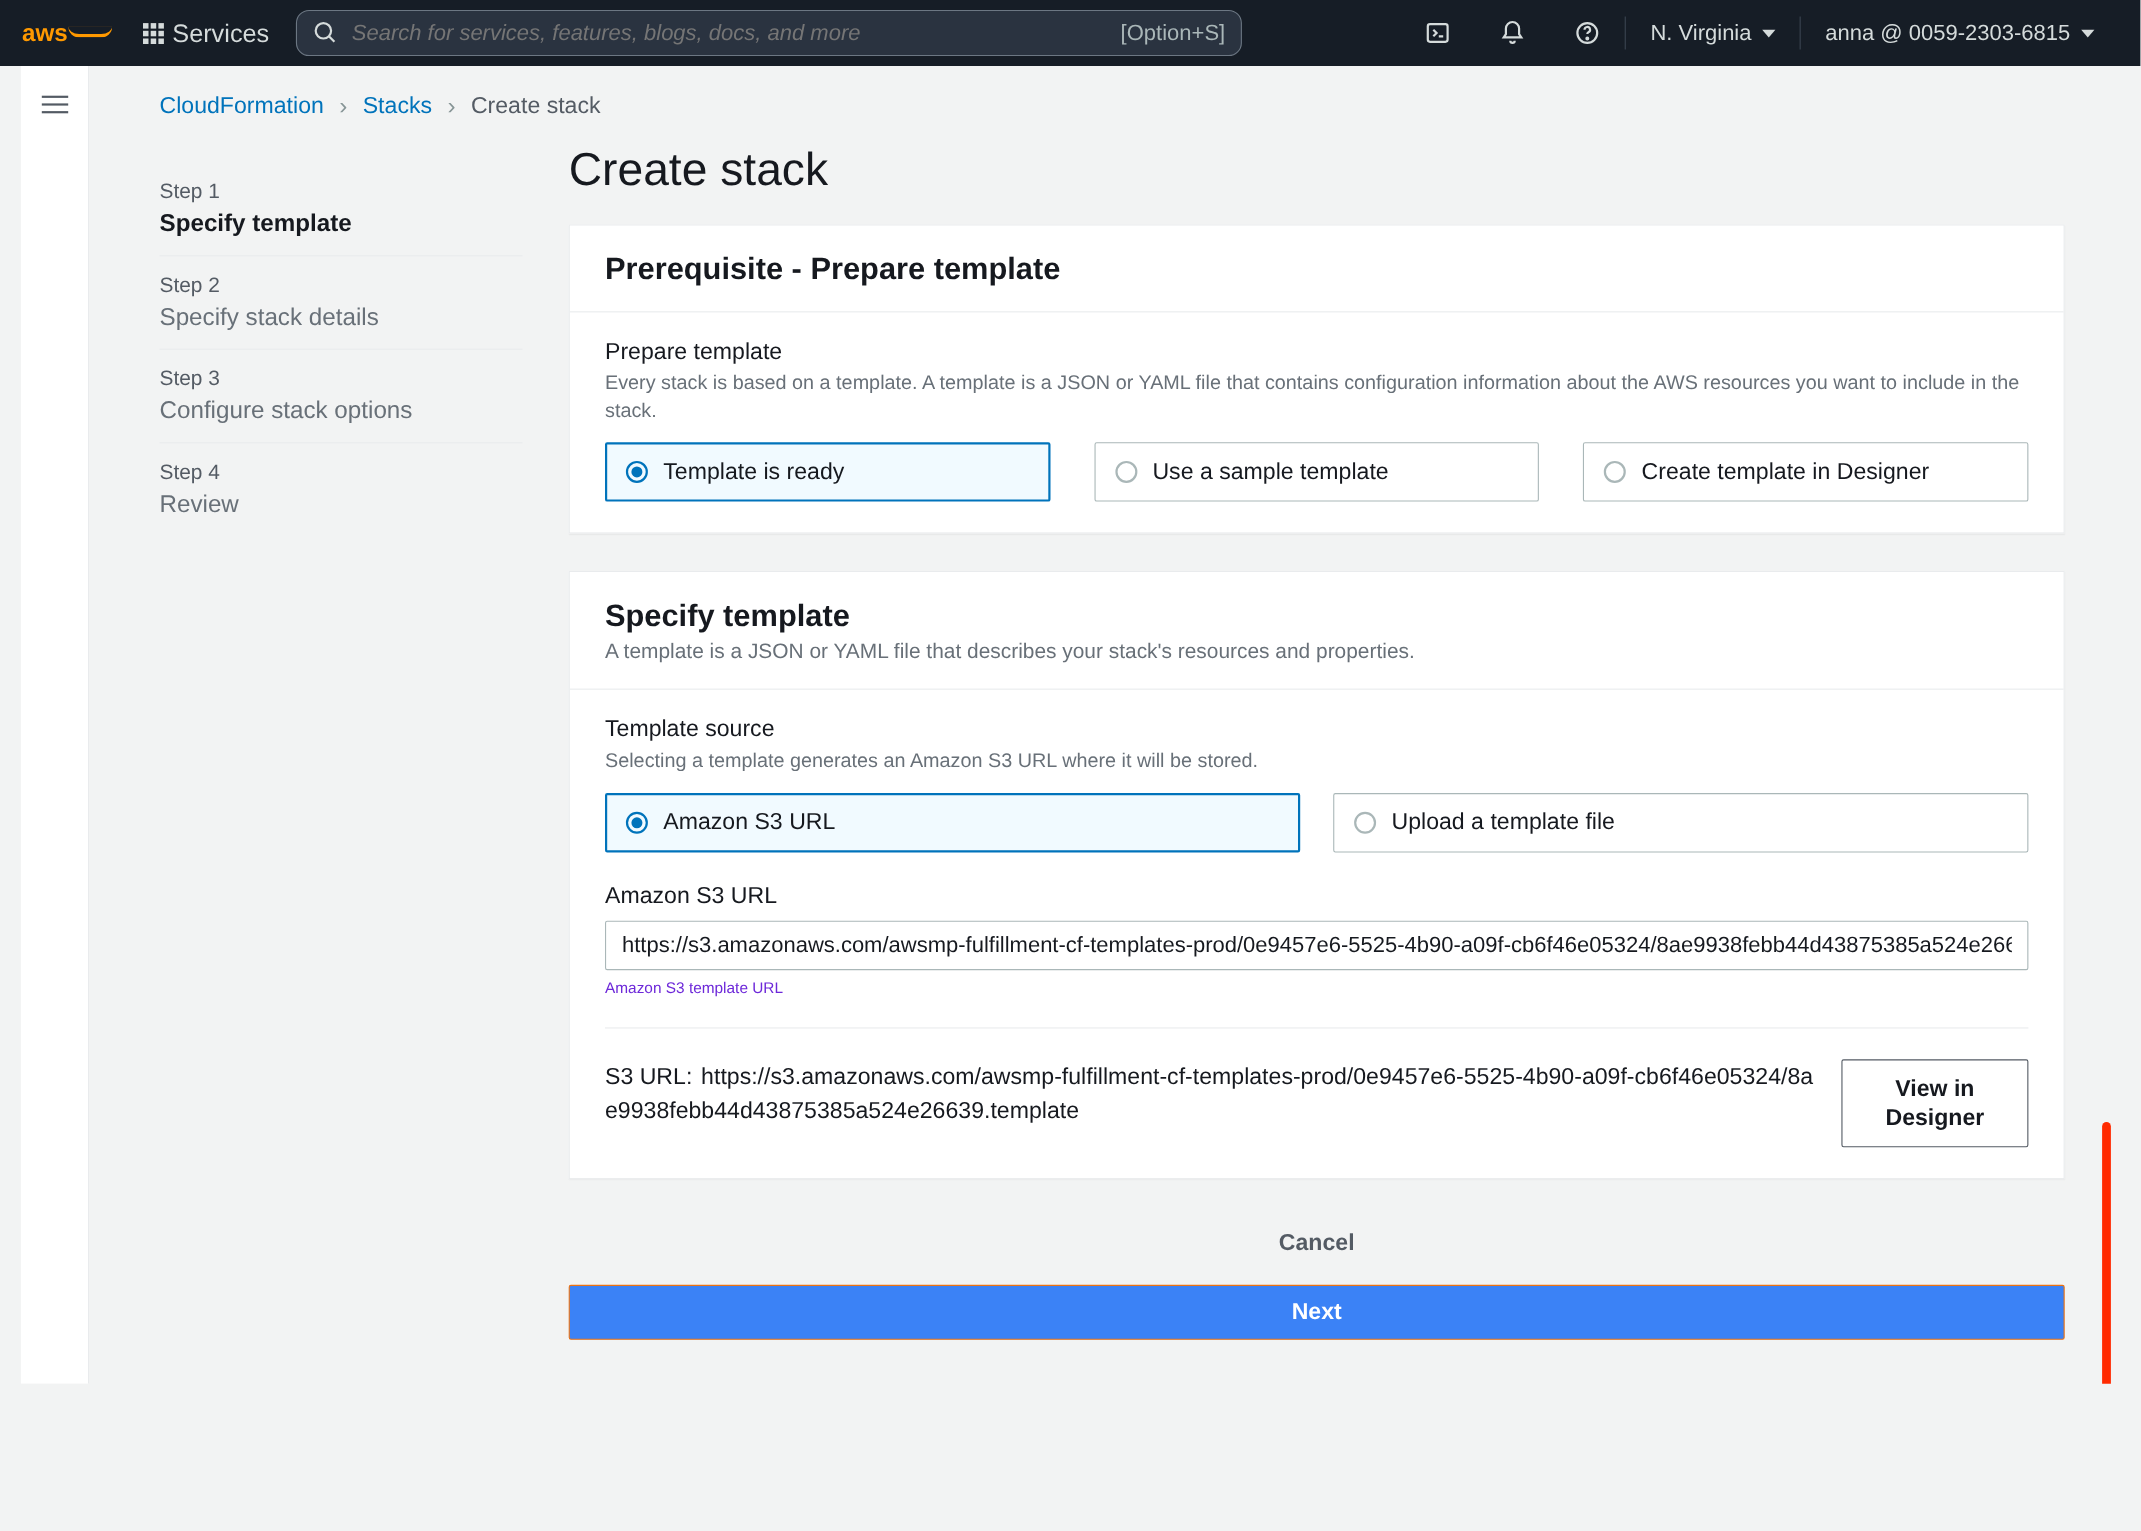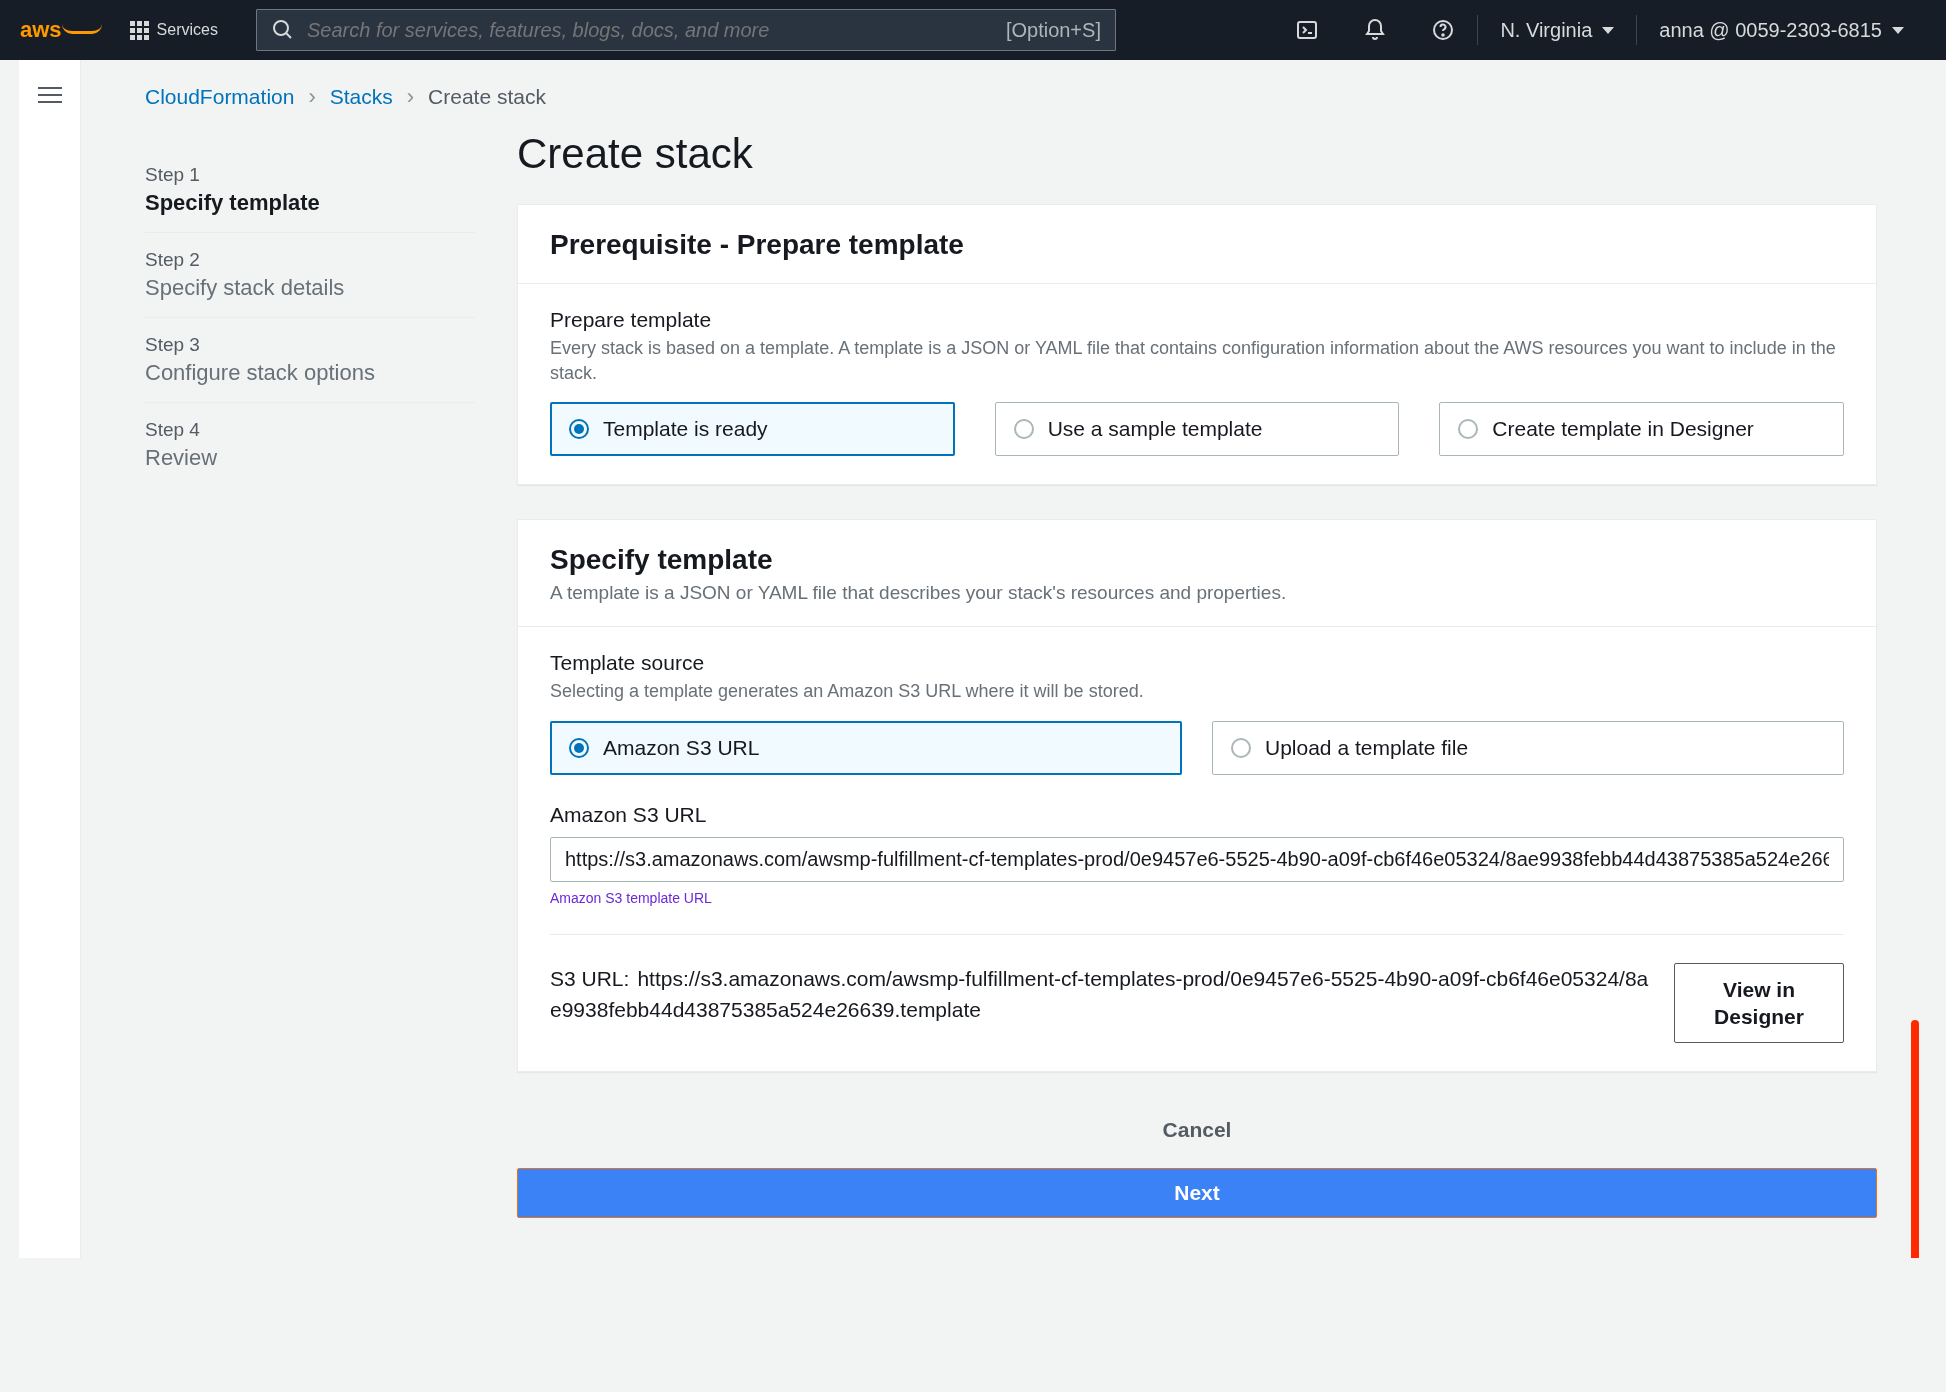--- a/index.html
+++ b/index.html
@@ -2,24 +2,24 @@
 <html><head>
 <meta charset="utf-8">
 <style>
   * { box-sizing: border-box; margin: 0; padding: 0; }
   body { font-family: "Amazon Ember", "Helvetica Neue", Arial, sans-serif; background: #f2f3f3; color: #16191f; width: 1946px; }
   
   
   .topnav { background: #161d26; height: 60px; display: flex; align-items: center; padding: 0 20px; color: #d5dbdb; }
   .aws-logo { color: #ff9900; font-weight: bold; font-size: 22px; margin-right: 18px; display:flex; align-items:center; line-height:1;}
   .aws-logo .smile { width:40px; height:10px; border-bottom:3px solid #ff9900; border-radius:0 0 40px 40px; margin-top:-2px;}
-  .services-btn { display:flex; align-items:center; gap:8px; padding:6px 10px; font-size:16px; cursor:pointer;}
+  .services-btn { display:flex; align-items:center; gap:8px; padding:6px 10px; font-size:23px; cursor:pointer;}
   .grid9 { display:grid; grid-template-columns:repeat(3,5px); grid-template-rows:repeat(3,5px); gap:2px;}
   .grid9 span{background:#d5dbdb; width:5px; height:5px;}
-  .searchbar { flex:0 0 860px; margin-left:28px; background:#2a3340; border:1px solid #6c7783; border-radius:1px; height:42px; display:flex; align-items:center; padding:0 14px; gap:12px;}
+  .searchbar { flex:0 0 860px; margin-left:14px; background:#2a3340; border:1px solid #6c7783; border-radius:12px; height:42px; display:flex; align-items:center; padding:0 14px; gap:12px;}
   .searchbar input { background:transparent; border:none; outline:none; color:#d5dbdb; font-size:20px; font-style:italic; flex:1;}
   .searchbar .shortcut { color:#aab7b8; font-size:20px;}
   .nav-spacer{flex:1;}
   .nav-icons { display:flex; align-items:center; gap:0;}
   .nav-icon { padding:0 22px; cursor:pointer; font-size:20px; display:flex; align-items:center; height:40px;}
   .nav-sep { width:1px; height:30px; background:#3b4552;}
   .nav-text { padding:0 22px; font-size:20px; cursor:pointer; display:flex; align-items:center; gap:6px;}
   .caret-down { width:0; height:0; border-left:6px solid transparent; border-right:6px solid transparent; border-top:7px solid #d5dbdb; display:inline-block; margin-left:4px;}
 
   

